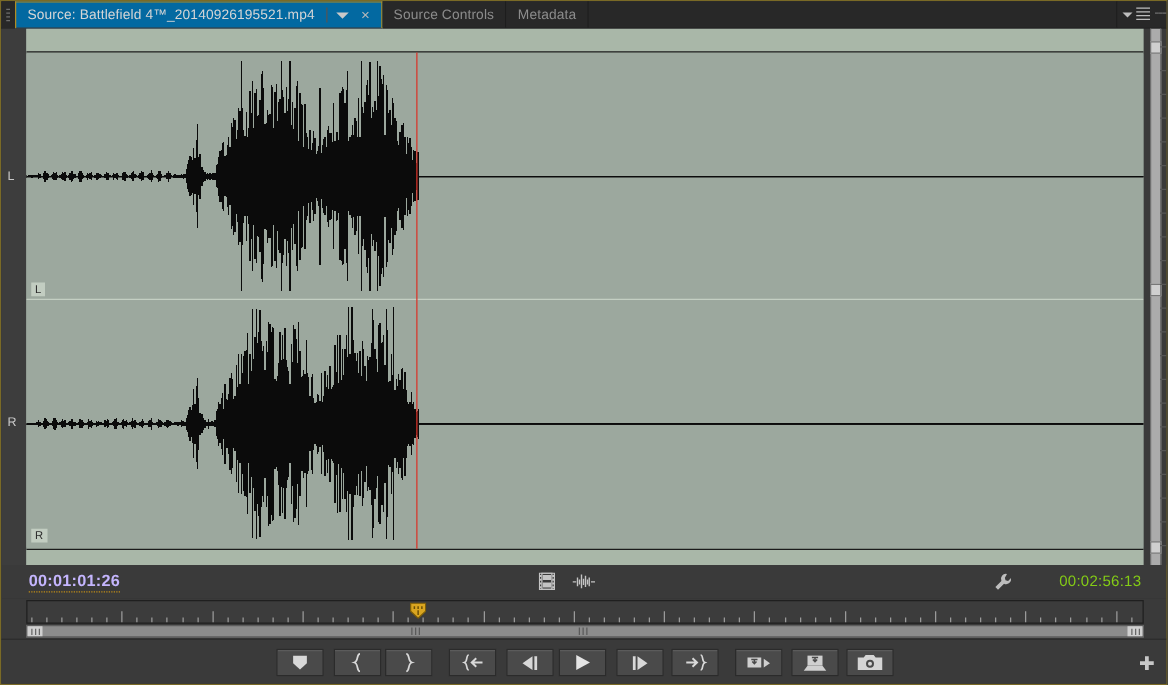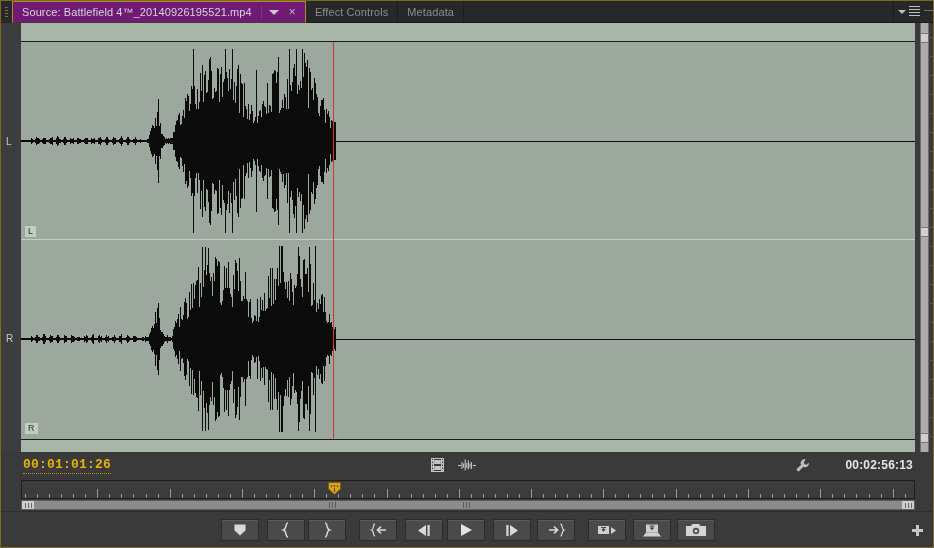--- a/index.html
+++ b/index.html
@@ -38,21 +38,21 @@
     display: flex; align-items: center;
     padding: 0 9px;
     font-size: 11px;
     color: #8c8c8c;
     background: #282828;
     border-right: 1px solid #1d1d1d;
     white-space: nowrap;
     letter-spacing: 0.1px;
   }
   .tab.active {
-    background: #701a75;
+    background: #0369a1;
     color: #d6d6d6;
     border: 1px solid #b08d23;
     border-bottom: 1px solid #3b3b3b;
     height: 22px;
   }
   .tab .tab-sep {
     width: 1px; height: 12px; background: #555; margin: 0 7px 0 9px;
   }
   .tab .caret {
     width: 0; height: 0;
@@ -154,30 +154,30 @@
     position: absolute; right: 0; width: 7px; height: 1px; background: #555;
   }
 
   
   .tcbar {
     position: absolute; left: 0; top: 451px; width: 934px; height: 27px;
     background: #3a3a3a;
   }
   .tc-left {
     position: absolute; left: 22px; top: 5px;
-    font-family: Liberation Mono, monospace;
+    font-family: Liberation Sans, sans-serif;
     font-size: 13px; font-weight: bold;
-    color: #eab308;
+    color: #c4b5fd;
     letter-spacing: 0.2px;
     border-bottom: 1px dotted #c08c16;
     padding-bottom: 1px;
   }
   .tc-right {
     position: absolute; right: 22px; top: 6px;
-    font-size: 12px; font-weight: bold; color: #e5e5e5;
+    font-size: 12px; font-weight: normal; color: #84cc16;
     letter-spacing: 0.2px;
   }
   .tc-icons { position: absolute; left: 430px; top: 6px; display: flex; gap: 14px; align-items: center; }
   .wrench-ico { position: absolute; right: 125px; top: 6px; }
 
   
   .rulerwrap {
     position: absolute; left: 0; top: 478px; width: 934px; height: 32px;
     background: #3a3a3a;
   }
@@ -249,21 +249,21 @@
     </div>
 
     <div class="tab active">
       <span>Source: Battlefield 4™_20140926195521.mp4</span>
       <span class="tab-sep"></span>
       <span class="caret"></span>
       <span class="closex">×</span>
     </div>
 
     <div class="tab">
-      <span>Effect Controls</span>
+      <span>Source Controls</span>
     </div>
 
 
     <div class="tab">
       <span>Metadata</span>
     </div>
 
     <div class="filler"></div>
 
     <div class="panel-menu">

